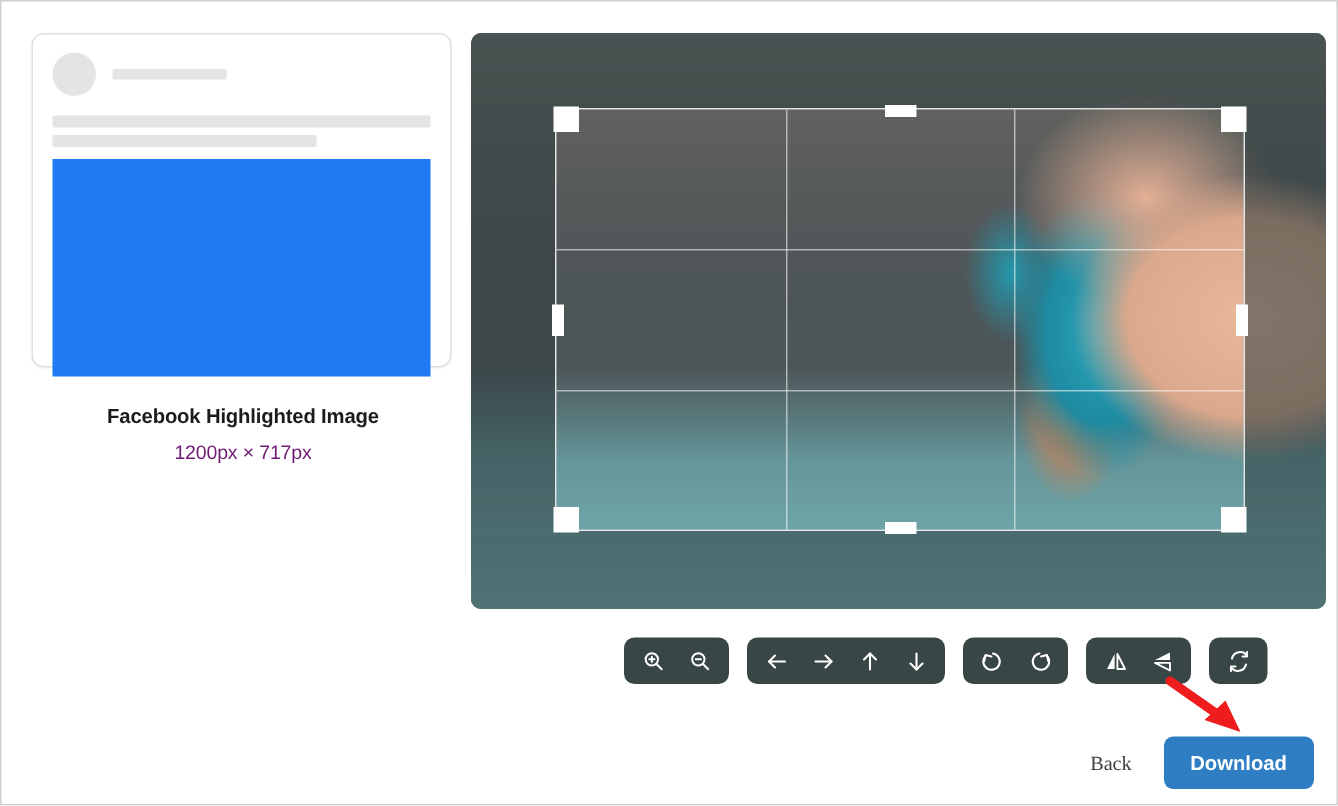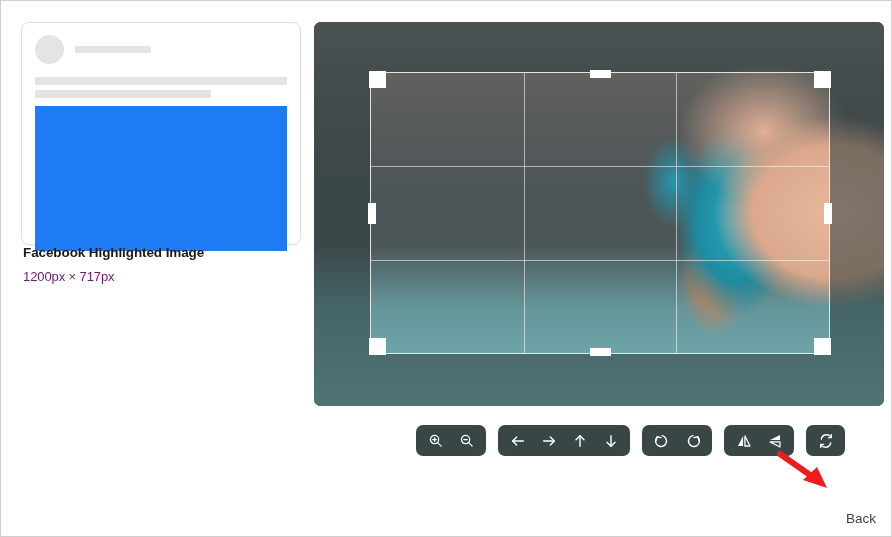--- a/index.html
+++ b/index.html
@@ -59,21 +59,21 @@
   .skeleton-name { width: 76px; height: 7px; }
   .skeleton-line-1 { width: 100%; height: 8px; margin-bottom: 5px; }
   .skeleton-line-2 { width: 70%; height: 8px; margin-bottom: 8px; }
 
   .preview-image-block {
     width: 100%;
     height: 145px;
     background: #1f7bf4;
   }
 
-  .meta { padding-left: 2px; }
+  .meta { margin-top: 25px; padding-left: 2px; text-align: center; }
   .meta-title {
     font-size: 13.5px;
     font-weight: bold;
     color: #1b1b1b;
     letter-spacing: -0.1px;
     margin-bottom: 9px;
   }
   .meta-dims {
     font-size: 13px;
     color: #701a75;
@@ -198,20 +198,21 @@
     display: flex;
     align-items: center;
     gap: 21px;
   }
   .back-link {
     font-size: 13.5px;
     color: #3c4043;
     text-decoration: none;
     font-weight: 500;
     cursor: pointer;
+    font-family: Liberation Serif, serif;
   }
   .download-btn {
     background: #2f7ec3;
     color: #ffffff;
     font-size: 13.5px;
     font-weight: bold;
     border: none;
     border-radius: 6px;
     padding: 10px 18px;
     cursor: pointer;
@@ -364,15 +365,16 @@
     </div>
   </div>
 
   <svg class="annot-arrow" viewBox="0 0 58 40">
     <line x1="5" y1="4" x2="45" y2="32" stroke="#ee1c1c" stroke-width="6" stroke-linecap="round"></line>
     <polygon points="52,38 28,30 42,17" fill="#ee1c1c"></polygon>
   </svg>
 
   <div class="footer">
     <a class="back-link">Back</a>
+    <button class="download-btn">Download</button>
   </div>
 
 </div>
 
 </body></html>

